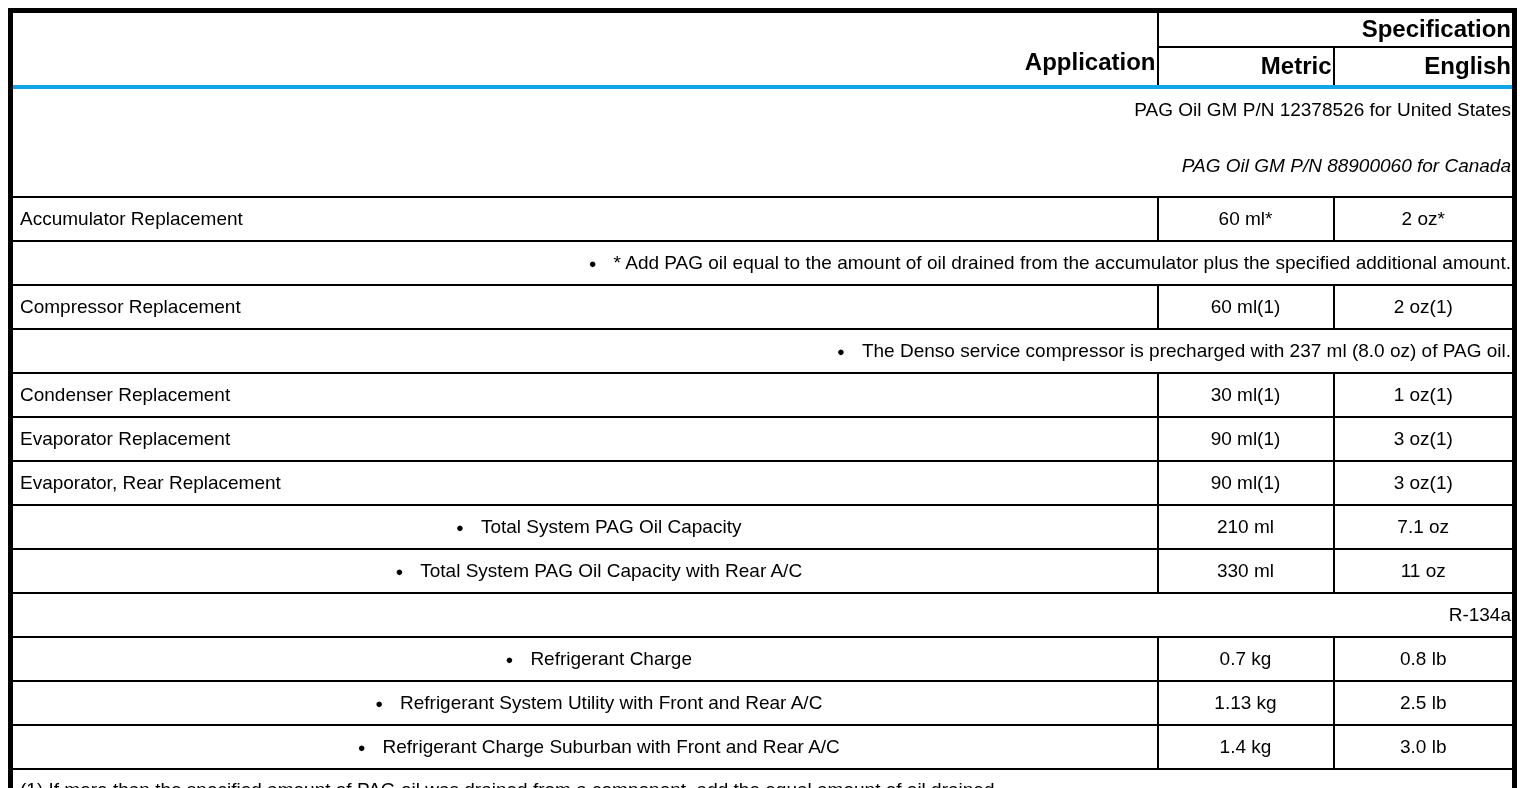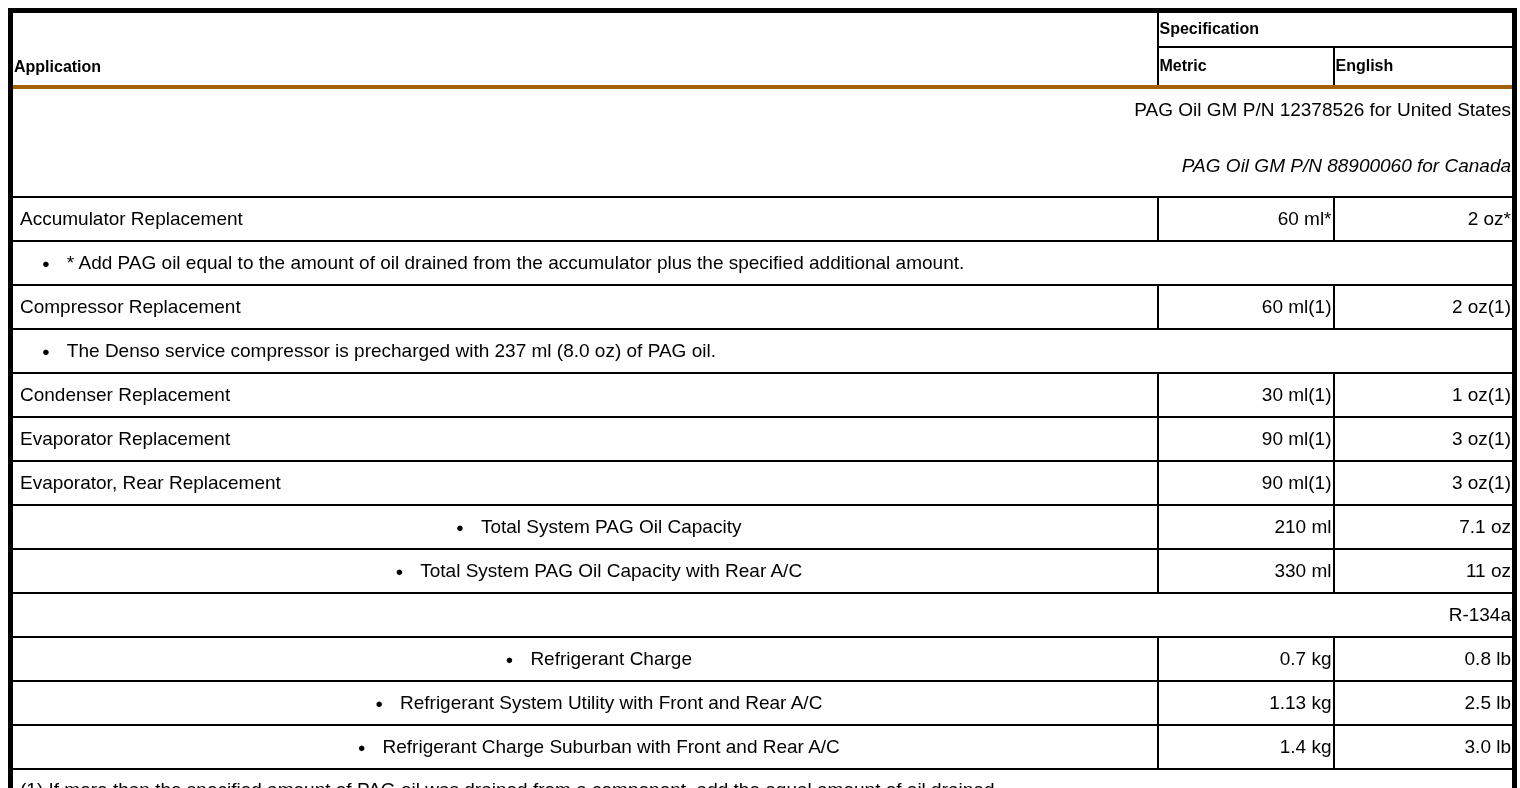--- a/index.html
+++ b/index.html
@@ -22,33 +22,33 @@
     width: 1504px;
     border: 5px solid #000000;
   }
   th, td {
     border: 2px solid #000000;
     overflow: hidden;
     white-space: nowrap;
   }
   thead th {
     font-weight: bold;
-    font-size: 16px;
-    text-align: left;
+    font-size: 24px;
+    text-align: right;
     vertical-align: middle;
   }
   tr.hdr-row1 { height: 36px; }
   tr.hdr-row2 { height: 40px; }
   th.app-header {
     vertical-align: bottom;
     padding-bottom: 9px;
   }
   thead tr.hdr-row2 th,
   thead th.app-header {
-    border-bottom: 4px solid #a16207;
+    border-bottom: 4px solid #0ea5e9;
   }
   tbody td {
     font-size: 19px;
     height: 40px;
     vertical-align: middle;
   }
   td.app-cell {
     text-align: left;
     padding-left: 7px;
   }
@@ -56,37 +56,37 @@
     padding-left: 29px;
     text-align: center;
   }
   .bullet {
     display: inline-block;
     font-size: 13px;
     margin-right: 17px;
     transform: translateY(-1px);
   }
   td.val-cell {
-    text-align: right;
+    text-align: center;
   }
   td.section-cell {
     text-align: right;
     padding-left: 7px;
   }
   td.tall-cell {
     height: 96px;
     vertical-align: top;
     padding-top: 10px;
   }
   td.tall-cell div + div {
     margin-top: 34px;
     font-style: italic;
   }
   td.note-cell {
-    text-align: left;
+    text-align: right;
     padding-left: 29px;
   }
   td.footnote-cell {
     text-align: left;
     padding-left: 7px;
     height: 39px;
   }
 </style>
 </head>
 <body>

